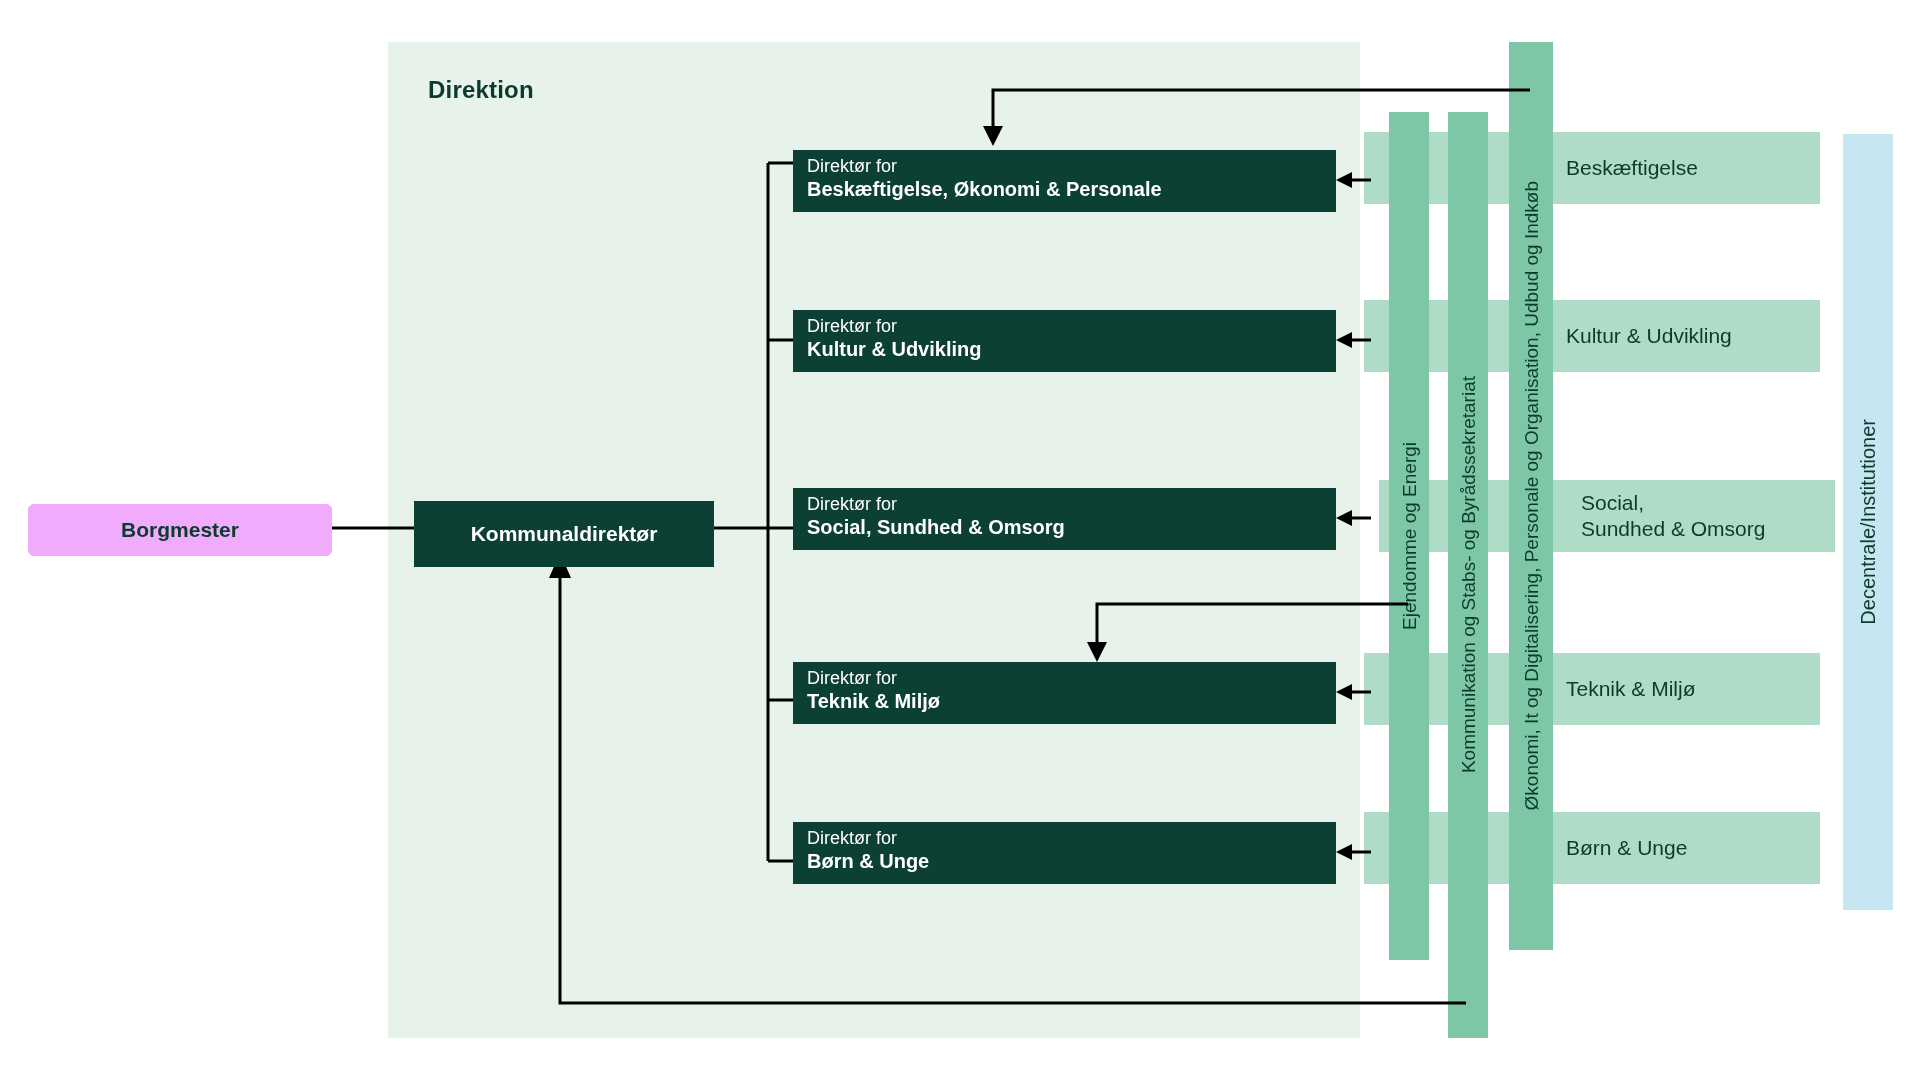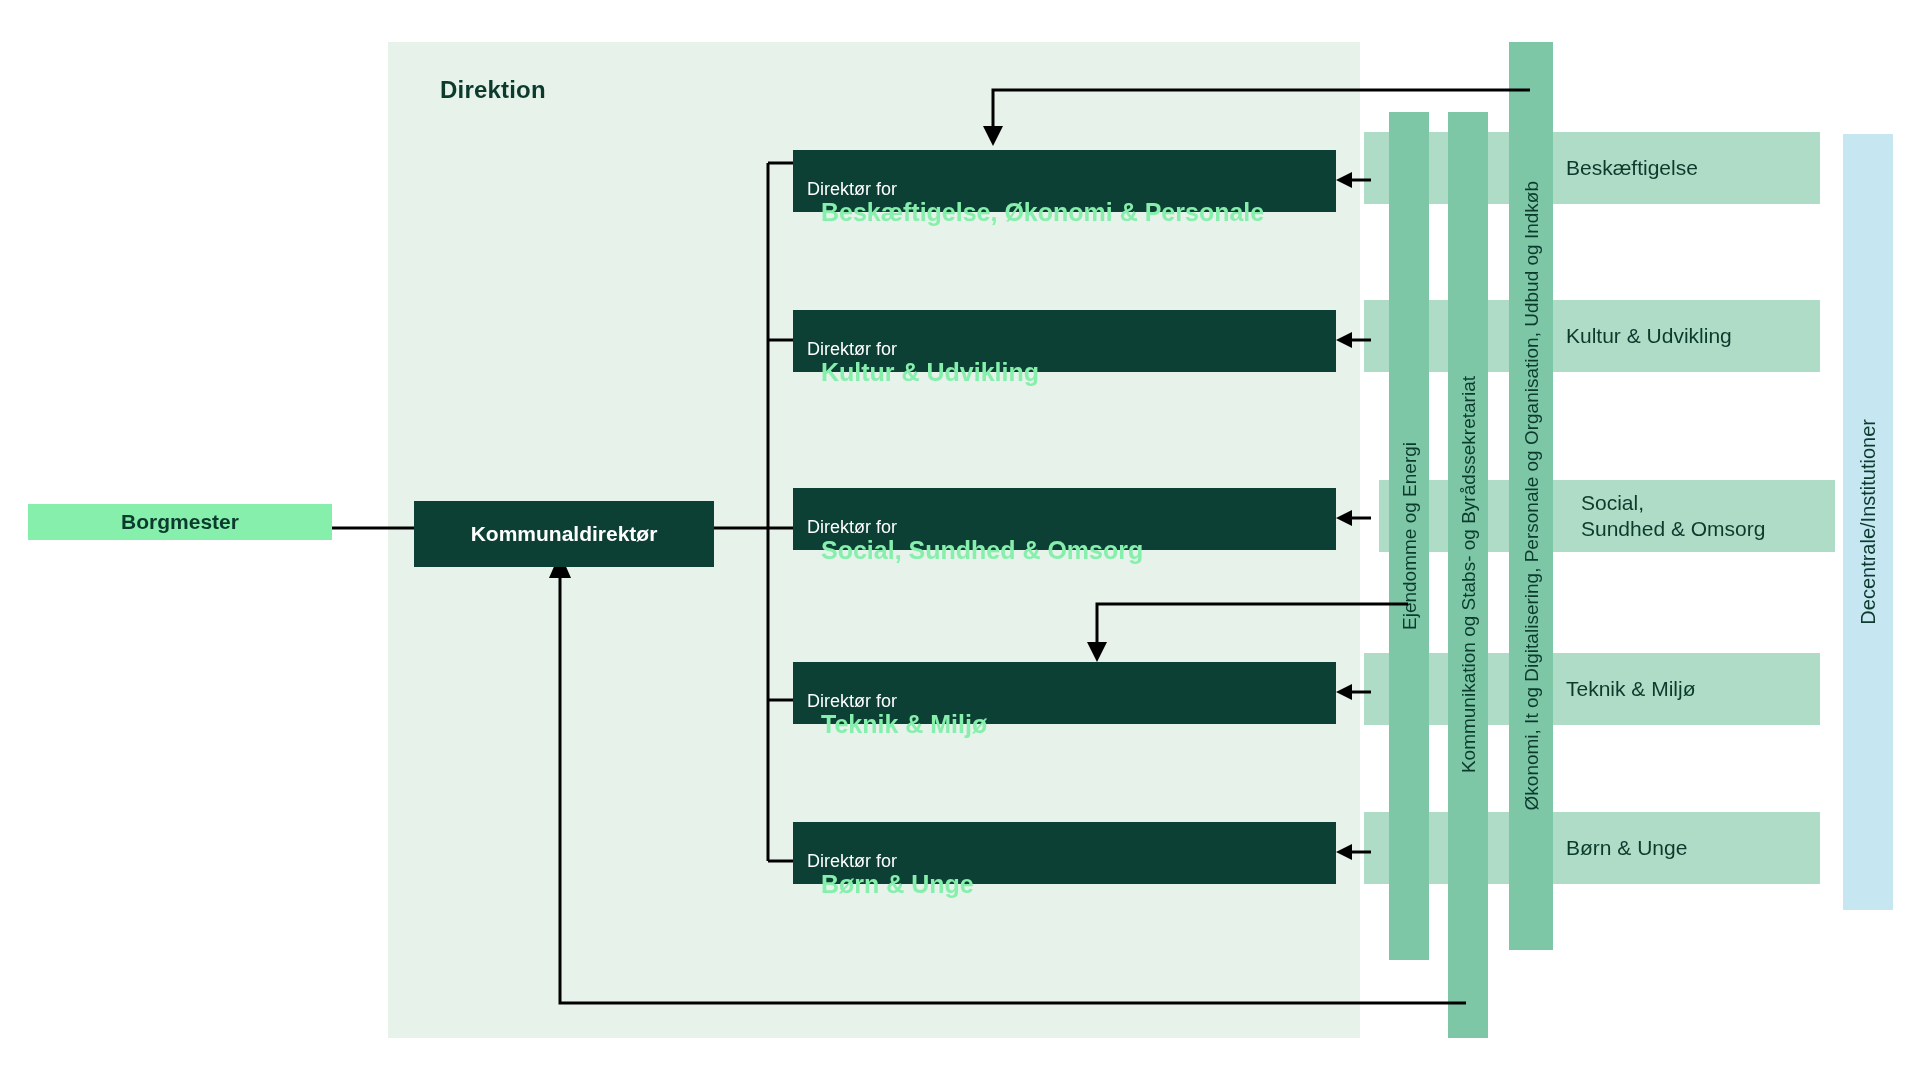--- a/index.html
+++ b/index.html
@@ -29,37 +29,37 @@
     background: #e6f2ea;
   }
   .direktion-title {
     position: absolute;
     left: 428px;
     top: 76px;
     font-size: 24px;
     font-weight: bold;
     color: #0c3b2e;
     letter-spacing: 0.2px;
-    margin-left: 12px;
   }
 
   
   .borgmester-box {
     position: absolute;
     left: 28px;
     top: 504px;
     width: 304px;
-    height: 36px;
-    background: #86efac;
+    height: 52px;
+    background: #f0abfc;
     display: flex;
     align-items: center;
     justify-content: center;
     font-size: 21px;
     font-weight: bold;
     color: #0c3b2e;
+    border-radius: 6px;
   }
 
   
   .kommunaldir-box {
     position: absolute;
     left: 414px;
     top: 501px;
     width: 300px;
     height: 66px;
     background: #0c4034;
@@ -81,29 +81,27 @@
     color: #ffffff;
     padding: 6px 0 0 14px;
     box-sizing: border-box;
   }
   .dir-box .dir-pre {
     display: block;
     font-size: 18px;
     font-weight: normal;
     line-height: 21px;
     color: #ffffff;
-    margin-top: 23px;
   }
   .dir-box .dir-main {
     display: block;
-    font-size: 25px;
+    font-size: 20px;
     font-weight: bold;
     line-height: 25px;
-    color: #86efac;
-    margin-left: 14px;
+    color: #ffffff;
   }
 
   
   .vcol {
     position: absolute;
     display: flex;
     align-items: center;
     justify-content: center;
   }
   .vcol .vlabel {

